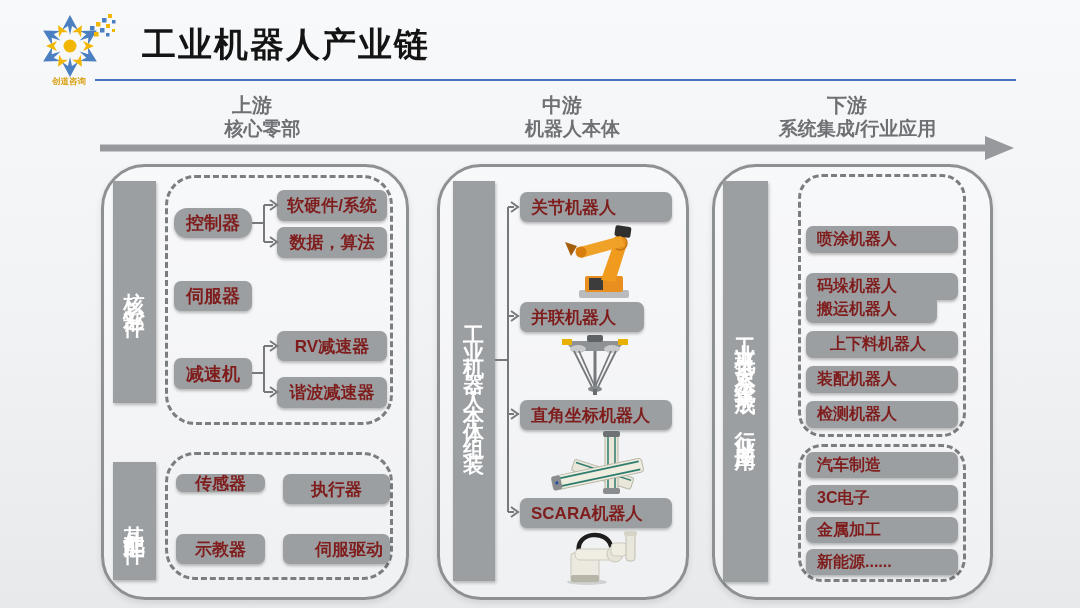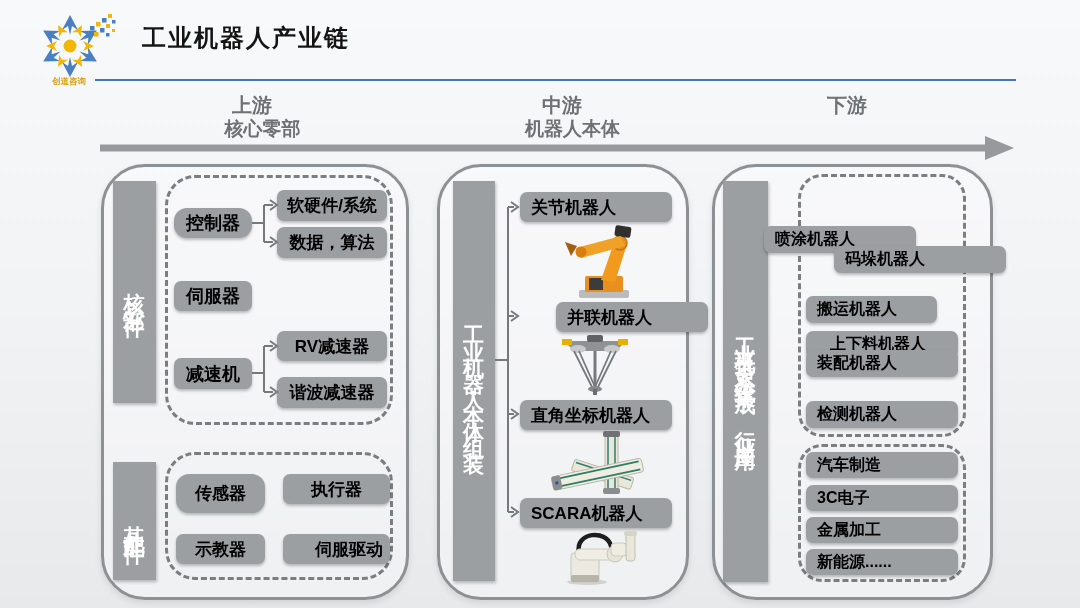--- a/index.html
+++ b/index.html
@@ -4,40 +4,40 @@
 <style>
   * { margin:0; padding:0; box-sizing:border-box; }
   html,body { background:#dfe1e3; }
   .slide{
     position:relative; width:1080px; height:608px; overflow:hidden;
     background:linear-gradient(180deg,#f8f9fa 0%,#f1f2f4 55%,#e7e9eb 100%);
     font-family:"Liberation Sans","DejaVu Sans",sans-serif;
   }
   
   .logo{ position:absolute; left:26px; top:8px; width:102px; height:80px; }
-  .title{ position:absolute; left:142px; top:22px; font-size:24px; font-weight:bold;
+  .title{ position:absolute; left:142px; top:22px; font-size:34px; font-weight:bold;
           color:#141414; letter-spacing:2px; }
   .underline{ position:absolute; left:95px; top:79px; width:921px; height:2px; background:#4472c4; }
   
   .stage{ position:absolute; top:94px; transform:translateX(-50%); text-align:center;
           color:#6e7174; font-weight:bold; line-height:23px; white-space:nowrap; }
   .stage .l1{ font-size:20px; display:block; }
   .stage .l2{ font-size:19px; display:block;margin-left:21px; }
   .flow-arrow{ position:absolute; left:95px; top:134px; }
   
   .panel{ position:absolute; top:164px; height:436px; border:3px solid #8e9193;
           border-radius:44px; background:rgba(255,255,255,.32);
           box-shadow:0 3px 6px rgba(0,0,0,.10); }
   .dashed{ position:absolute; border:3px dashed #7b7e81; border-radius:30px; }
   .vbar{ position:absolute; background:#9c9fa2; color:#fff; display:flex;
          align-items:center; justify-content:center;
          box-shadow:1px 2px 3px rgba(0,0,0,.25); }
   .vbar span{ writing-mode:vertical-rl; text-orientation:upright; font-weight:bold;
               font-size:21px; line-height:1; }
-  .gbox{ position:absolute; background:#9c9fa2; border-radius:7px; color:#000000;
+  .gbox{ position:absolute; background:#9c9fa2; border-radius:7px; color:#7f1d1d;
          font-weight:bold; font-size:17px; display:flex; align-items:center;
          justify-content:center; box-shadow:0 2px 3px rgba(0,0,0,.25);
          white-space:nowrap; }
   .gbox.la{ justify-content:flex-start; padding-left:11px; }
   .gbox.f18{ font-size:18px; } .gbox.f16{ font-size:16px; }
   svg.connector{ position:absolute; pointer-events:none; }
   .robot{ position:absolute; }
 </style>
 </head>
 <body>
@@ -108,20 +108,21 @@
   <div class="stage" style="left:252px">
     <span class="l1">上游</span>
     <span class="l2">核心零部</span>
   </div>
   <div class="stage" style="left:562px">
     <span class="l1">中游</span>
     <span class="l2">机器人本体</span>
   </div>
   <div class="stage" style="left:847px">
     <span class="l1">下游</span>
+    <span class="l2">系统集成/行业应用</span>
   </div>
   <svg class="flow-arrow" width="925" height="28">
     <line x1="5" y1="14" x2="892" y2="14" stroke="#97999c" stroke-width="7"></line>
     <polygon points="890,2 919,14 890,26" fill="#97999c"></polygon>
   </svg>
 
   <div class="panel" style="left:101px; width:308px;"></div>
 
   <div class="vbar" style="left:113px; top:181px; width:43px; height:222px;">
     <span style="letter-spacing:8px">核心部件</span>
@@ -144,21 +145,21 @@
       <path d="M151,209 H163 M163,182 V228 M163,182 H172 M163,228 H172"></path>
       <polyline points="169,177 176,182 169,187"></polyline>
       <polyline points="169,223 176,228 169,233"></polyline>
     </g>
   </svg>
 
   <div class="vbar" style="left:113px; top:462px; width:43px; height:118px;">
     <span style="letter-spacing:6px">其他配件</span>
   </div>
   <div class="dashed" style="left:165px; top:452px; width:228px; height:128px;"></div>
-  <div class="gbox" style="left:176px; top:474px; width:89px;  height:39px;border-radius:13px;">传感器</div>
+  <div class="gbox" style="left:176px; top:474px; width:89px;  height:18px;">传感器</div>
   <div class="gbox" style="left:283px; top:474px; width:107px; height:30px;">执行器</div>
   <div class="gbox" style="left:176px; top:534px; width:89px;  height:30px;">示教器</div>
   <div class="gbox" style="left:283px; top:534px; width:107px; height:30px;padding-left:25px;">伺服驱动</div>
 
   <div class="panel" style="left:437px; width:252px;"></div>
 
   <div class="vbar" style="left:453px; top:181px; width:42px; height:400px;">
     <span style="letter-spacing:16px">工业机器人本体组装</span>
   </div>
 
@@ -166,21 +167,21 @@
     <g stroke="#76797c" stroke-width="2" fill="none">
       <path d="M58,196 H71 M71,43 V348 M71,43 H77 M71,152 H77 M71,250 H77 M71,348 H77"></path>
       <polyline points="74,38 81,43 74,48"></polyline>
       <polyline points="74,147 81,152 74,157"></polyline>
       <polyline points="74,245 81,250 74,255"></polyline>
       <polyline points="74,343 81,348 74,353"></polyline>
     </g>
   </svg>
 
   <div class="gbox la" style="left:520px; top:192px; width:152px; height:30px;">关节机器人</div>
-  <div class="gbox la" style="left:520px; top:302px; width:152px; height:30px;margin-left:36px;">并联机器人</div>
+  <div class="gbox la" style="left:520px; top:302px; width:124px; height:30px;">并联机器人</div>
   <div class="gbox la" style="left:520px; top:400px; width:152px; height:30px;">直角坐标机器人</div>
   <div class="gbox la" style="left:520px; top:498px; width:152px; height:30px;">SCARA机器人</div>
 
   <svg class="robot" style="left:543px; top:222px;" width="110" height="78" viewBox="0 0 110 78">
     <rect x="36" y="68" width="50" height="8" rx="2" fill="#b9bbbd"></rect>
     <rect x="42" y="54" width="38" height="16" rx="2" fill="#e98f1f"></rect>
     <rect x="46" y="56" width="14" height="12" fill="#3c3c3c"></rect>
     <polygon points="58,58 72,60 84,22 72,18" fill="#f09a1e"></polygon>
     <circle cx="77" cy="21" r="7" fill="#e98f1f" stroke="#c57713" stroke-width="1.5"></circle>
     <rect x="72" y="4" width="16" height="11" rx="2" fill="#2f2f2f" transform="rotate(8 80 9)"></rect>
@@ -238,25 +239,25 @@
     <rect x="61" y="4" width="13" height="5" rx="2" fill="#d6d3c7"></rect>
   </svg>
 
   <div class="panel" style="left:712px; width:281px;"></div>
 
   <div class="vbar" style="left:723px; top:181px; width:45px; height:401px;">
     <span style="letter-spacing:7px">工业机器人系统集成/行业应用</span>
   </div>
 
   <div class="dashed" style="left:798px; top:174px; width:168px; height:263px; border-radius:24px;"></div>
-  <div class="gbox la f16" style="left:764px; top:226px; width:152px; height:27px;">喷涂机器人</div>
-  <div class="gbox la f16" style="left:806px; top:246px; width:172px; height:27px;margin-left:28px;">码垛机器人</div>
+  <div class="gbox la f16" style="left:806px; top:226px; width:152px; height:27px;">喷涂机器人</div>
+  <div class="gbox la f16" style="left:806px; top:273px; width:152px; height:27px;">码垛机器人</div>
   <div class="gbox la f16" style="left:806px; top:296px; width:131px; height:27px;">搬运机器人</div>
   <div class="gbox la f16" style="left:806px; top:331px; width:152px; height:27px;padding-left:24px;">上下料机器人</div>
-  <div class="gbox la f16" style="left:806px; top:350px; width:152px; height:27px;">装配机器人</div>
+  <div class="gbox la f16" style="left:806px; top:366px; width:152px; height:27px;">装配机器人</div>
   <div class="gbox la f16" style="left:806px; top:401px; width:152px; height:27px;">检测机器人</div>
 
   <div class="dashed" style="left:798px; top:444px; width:168px; height:138px; border-radius:24px;"></div>
   <div class="gbox la f16" style="left:806px; top:452px; width:152px; height:26px;">汽车制造</div>
   <div class="gbox la f16" style="left:806px; top:485px; width:152px; height:26px;">3C电子</div>
   <div class="gbox la f16" style="left:806px; top:517px; width:152px; height:26px;">金属加工</div>
   <div class="gbox la f16" style="left:806px; top:549px; width:152px; height:26px;">新能源......</div>
 
 </div>
 

